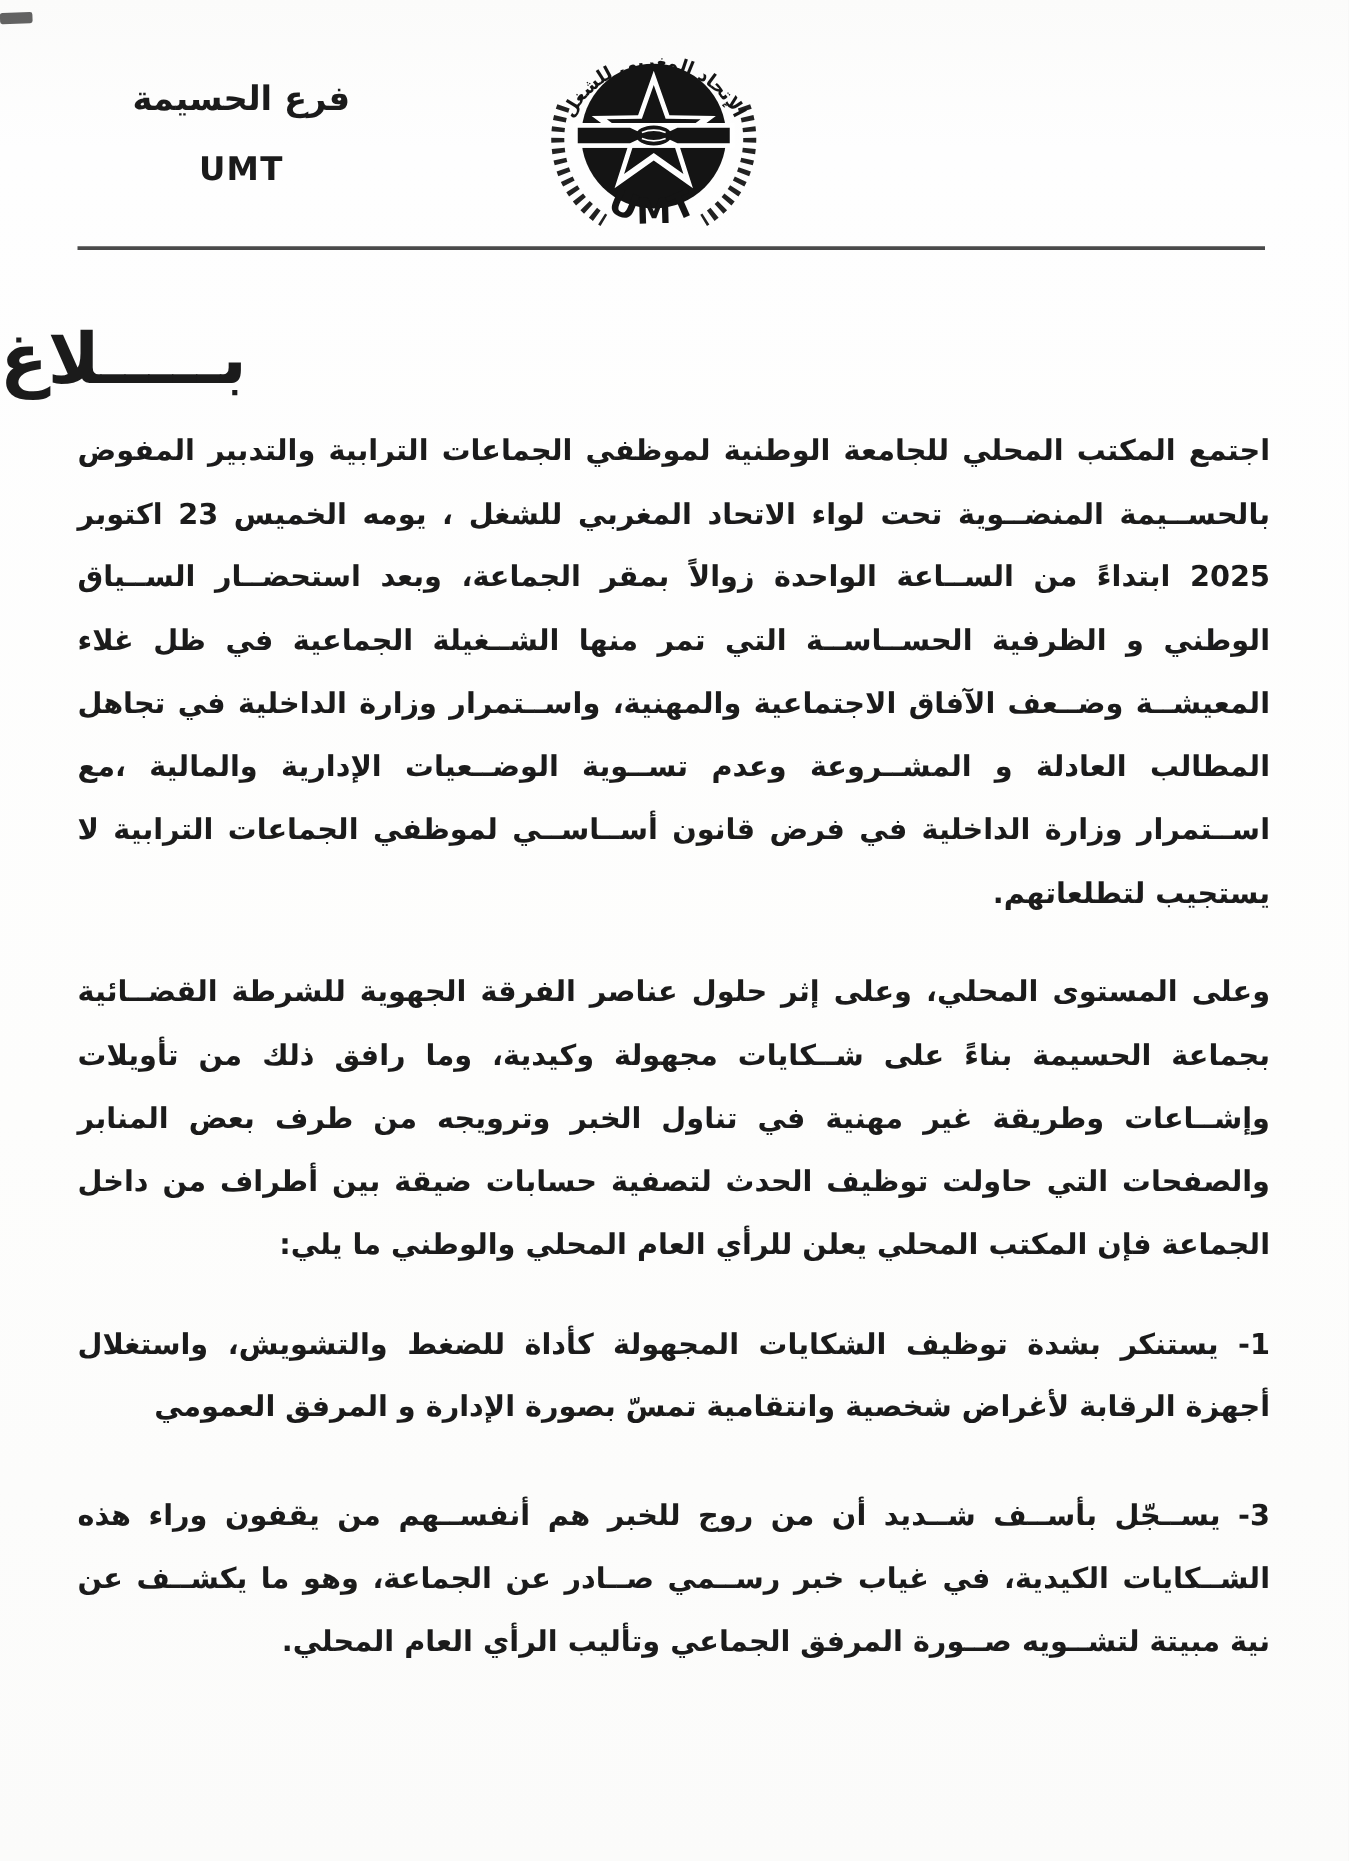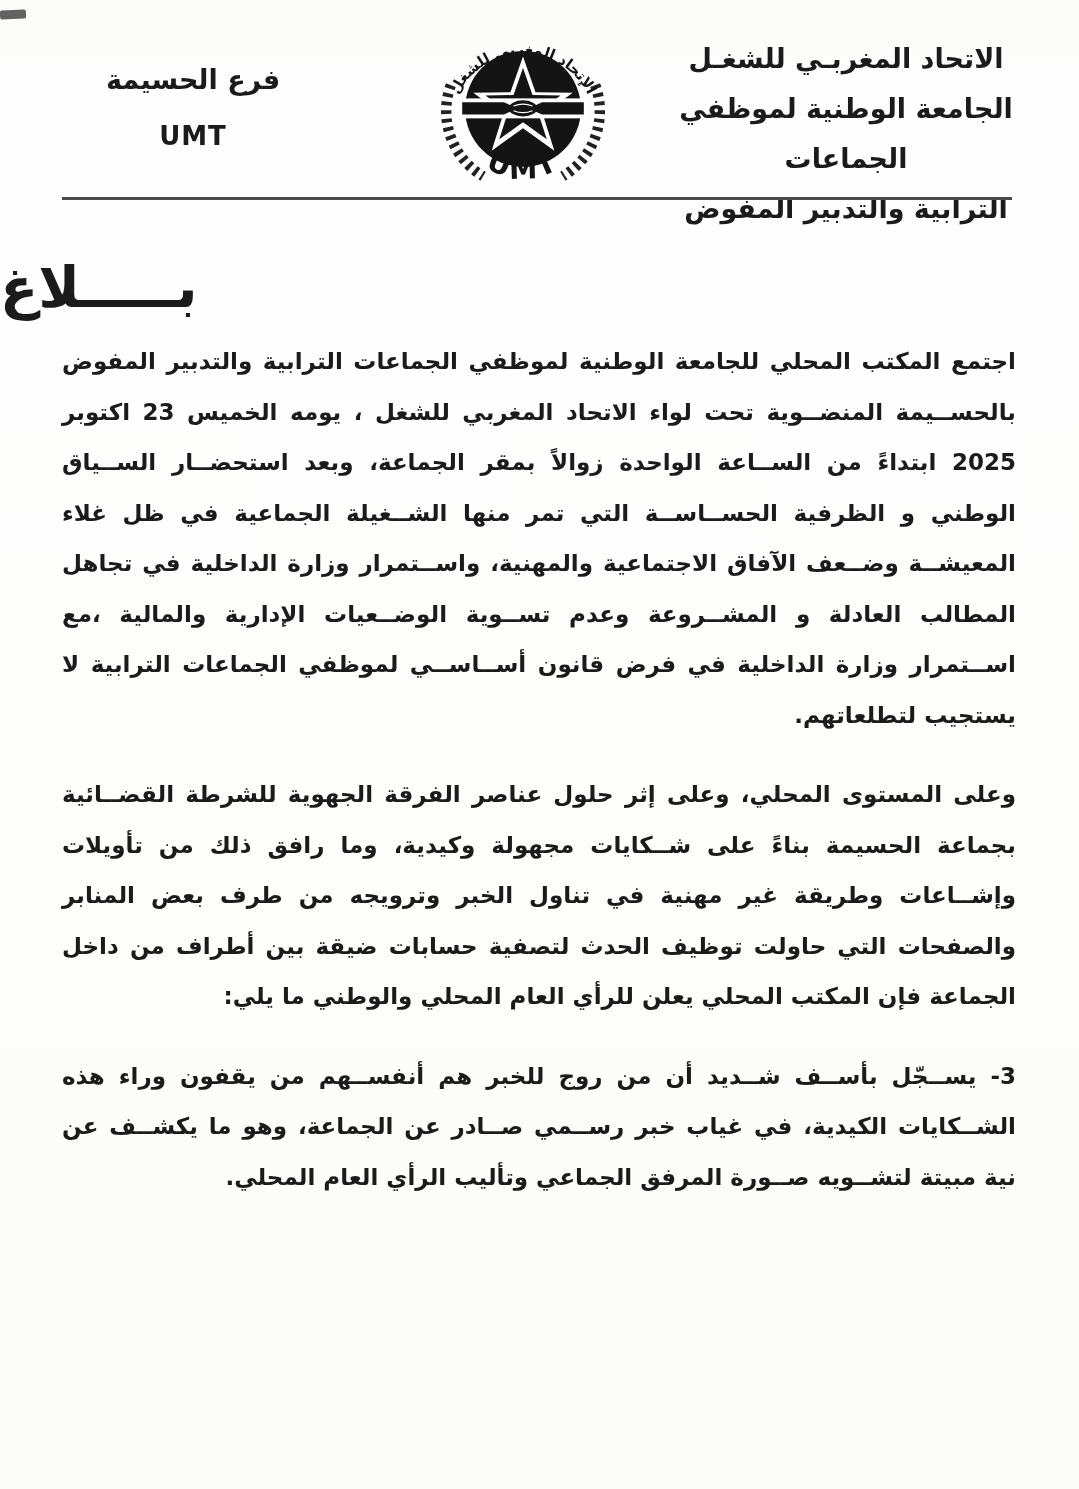--- a/index.html
+++ b/index.html
@@ -60,25 +60,20 @@
   .body-text p{margin-bottom:29px;}
   .body-text p.pt{margin-bottom:36px;}
 </style>
 </head>
 <body>
 
 <div class="page">
 
   <div class="scan-smudge"></div>
 
-  <div class="org-block">
-    <div>الاتحاد المغربـي للشغـل</div>
-    <div>الجامعة الوطنية لموظفي الجماعات</div>
-    <div>الترابية والتدبير المفوض</div>
-  </div>
 
   <div class="branch-block">
     <div>فرع الحسيمة</div>
     <div class="latin">UMT</div>
   </div>
 
   <div class="logo-wrap">
     <svg viewBox="0 0 200 200" width="190" height="192">
       <defs>
         <path id="logo-top-arc" d="M 26 104 A 76 76 0 0 1 174 104" fill="none"></path>
@@ -110,17 +105,18 @@
     </svg>
   </div>
 
   <div class="divider"></div>
 
   <div class="doc-title">بـــــلاغ</div>
 
   <div class="body-text">
     <p>اجتمع المكتب المحلي للجامعة الوطنية لموظفي الجماعات الترابية والتدبير المفوض بالحســيمة المنضــوية تحت لواء الاتحاد المغربي للشغل ، يومه الخميس 23 اكتوبر 2025  ابتداءً من الســاعة الواحدة زوالاً بمقر الجماعة، وبعد استحضــار الســياق الوطني و الظرفية الحســاســة التي تمر منها الشــغيلة الجماعية في ظل غلاء المعيشــة وضــعف الآفاق الاجتماعية والمهنية، واســتمرار وزارة الداخلية في تجاهل المطالب العادلة  و المشــروعة وعدم تســوية الوضــعيات الإدارية والمالية ،مع اســتمرار وزارة الداخلية في  فرض قانون أســاســي لموظفي الجماعات الترابية لا يستجيب لتطلعاتهم.</p>
     <p>وعلى المستوى المحلي، وعلى إثر حلول عناصر الفرقة الجهوية  للشرطة القضــائية  بجماعة الحسيمة بناءً على شــكايات مجهولة وكيدية، وما رافق ذلك من تأويلات وإشــاعات وطريقة غير مهنية في تناول الخبر وترويجه من طرف بعض المنابر والصفحات التي حاولت توظيف الحدث لتصفية حسابات ضيقة بين أطراف من داخل الجماعة فإن المكتب المحلي يعلن للرأي العام المحلي والوطني ما يلي:</p>
+    <p class="pt">1- يستنكر بشدة توظيف الشكايات المجهولة كأداة للضغط والتشويش، واستغلال أجهزة الرقابة لأغراض شخصية وانتقامية تمسّ بصورة الإدارة و المرفق العمومي</p>
     <p class="pt">3- يســجّل بأســف شــديد أن من روج للخبر هم أنفســهم من يقفون وراء هذه الشــكايات الكيدية، في غياب خبر رســمي صــادر عن الجماعة، وهو ما يكشــف عن نية مبيتة لتشــويه صــورة المرفق الجماعي وتأليب الرأي العام المحلي.</p>
 
   </div>
 
 </div>
 
 </body></html>

